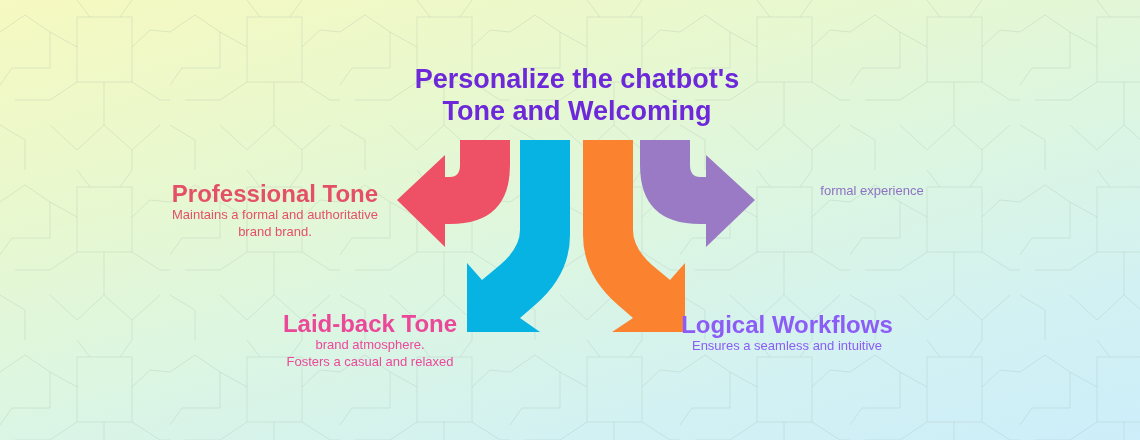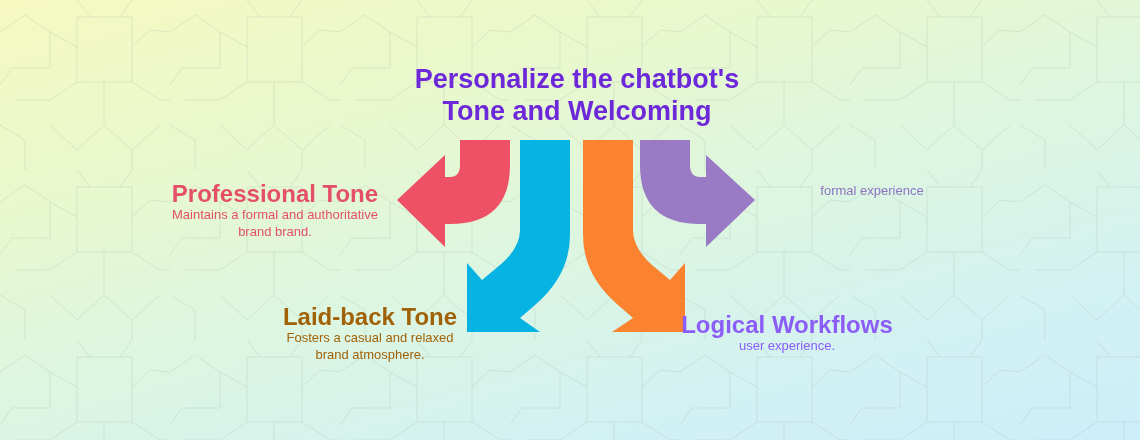--- a/index.html
+++ b/index.html
@@ -12,21 +12,21 @@
     .title {
       position: absolute; left: 377px; width: 400px; top: 63px;
       text-align: center; color: #6d28d9; font-weight: bold; font-size: 27px; line-height: 32px;
     }
     .arrows { position: absolute; left: 0; top: 0; width: 1140px; height: 440px; }
     .block { position: absolute; text-align: center; }
     .block .h { font-weight: bold; font-size: 24px; line-height: 24px; }
     .block .d { font-size: 13px; line-height: 17px; margin-top: 0; }
     #pro { left: 150px; width: 250px; top: 182px; color: #e35068; }
     #wel { left: 752px; width: 240px; top: 182px; color: #8e72c1; }
-    #lai { left: 245px; width: 250px; top: 305px; color: #a16207; }
+    #lai { left: 245px; width: 250px; top: 312px; color: #ec4899; }
     #log { left: 672px; width: 230px; top: 313px; color: #8b5cf6; }
   </style>
 </head>
 <body>
 
 <svg class="pattern" viewBox="0 0 1140 440" xmlns="http://www.w3.org/2000/svg">
   <defs>
     <pattern id="geo" x="0" y="0" width="170" height="170" patternUnits="userSpaceOnUse">
       <g fill="none" stroke="#9fb7a8" stroke-opacity="0.28" stroke-width="1">
         <rect x="77" y="17" width="55" height="65"></rect>
@@ -73,23 +73,23 @@
 
 <div class="block" id="wel">
   <div class="d">
     <div>formal experience</div>
   </div>
 </div>
 
 <div class="block" id="lai">
   <div class="h">Laid-back Tone</div>
   <div class="d">
+    <div>brand atmosphere.</div>
     <div>Fosters a casual and relaxed</div>
-    <div>brand atmosphere.</div>
   </div>
 </div>
 
 <div class="block" id="log">
   <div class="h">Logical Workflows</div>
   <div class="d">
-    <div>user experience.</div>
+    <div>Ensures a seamless and intuitive</div>
   </div>
 </div>
 
 </body></html>

